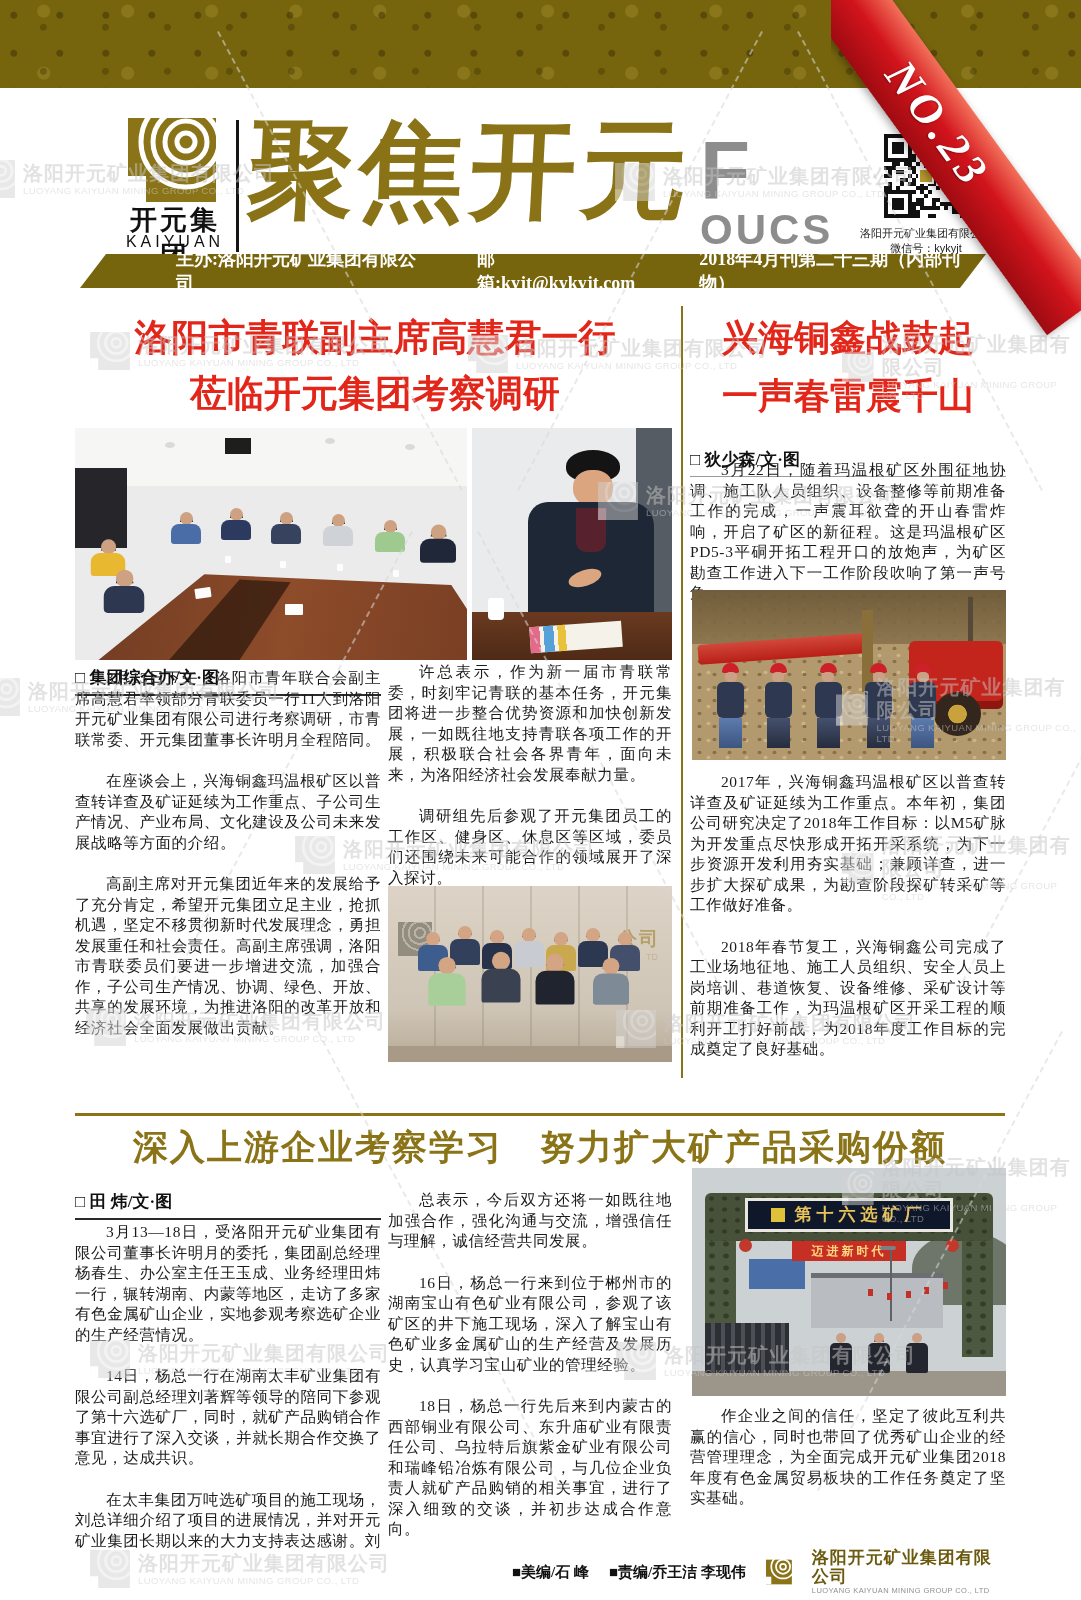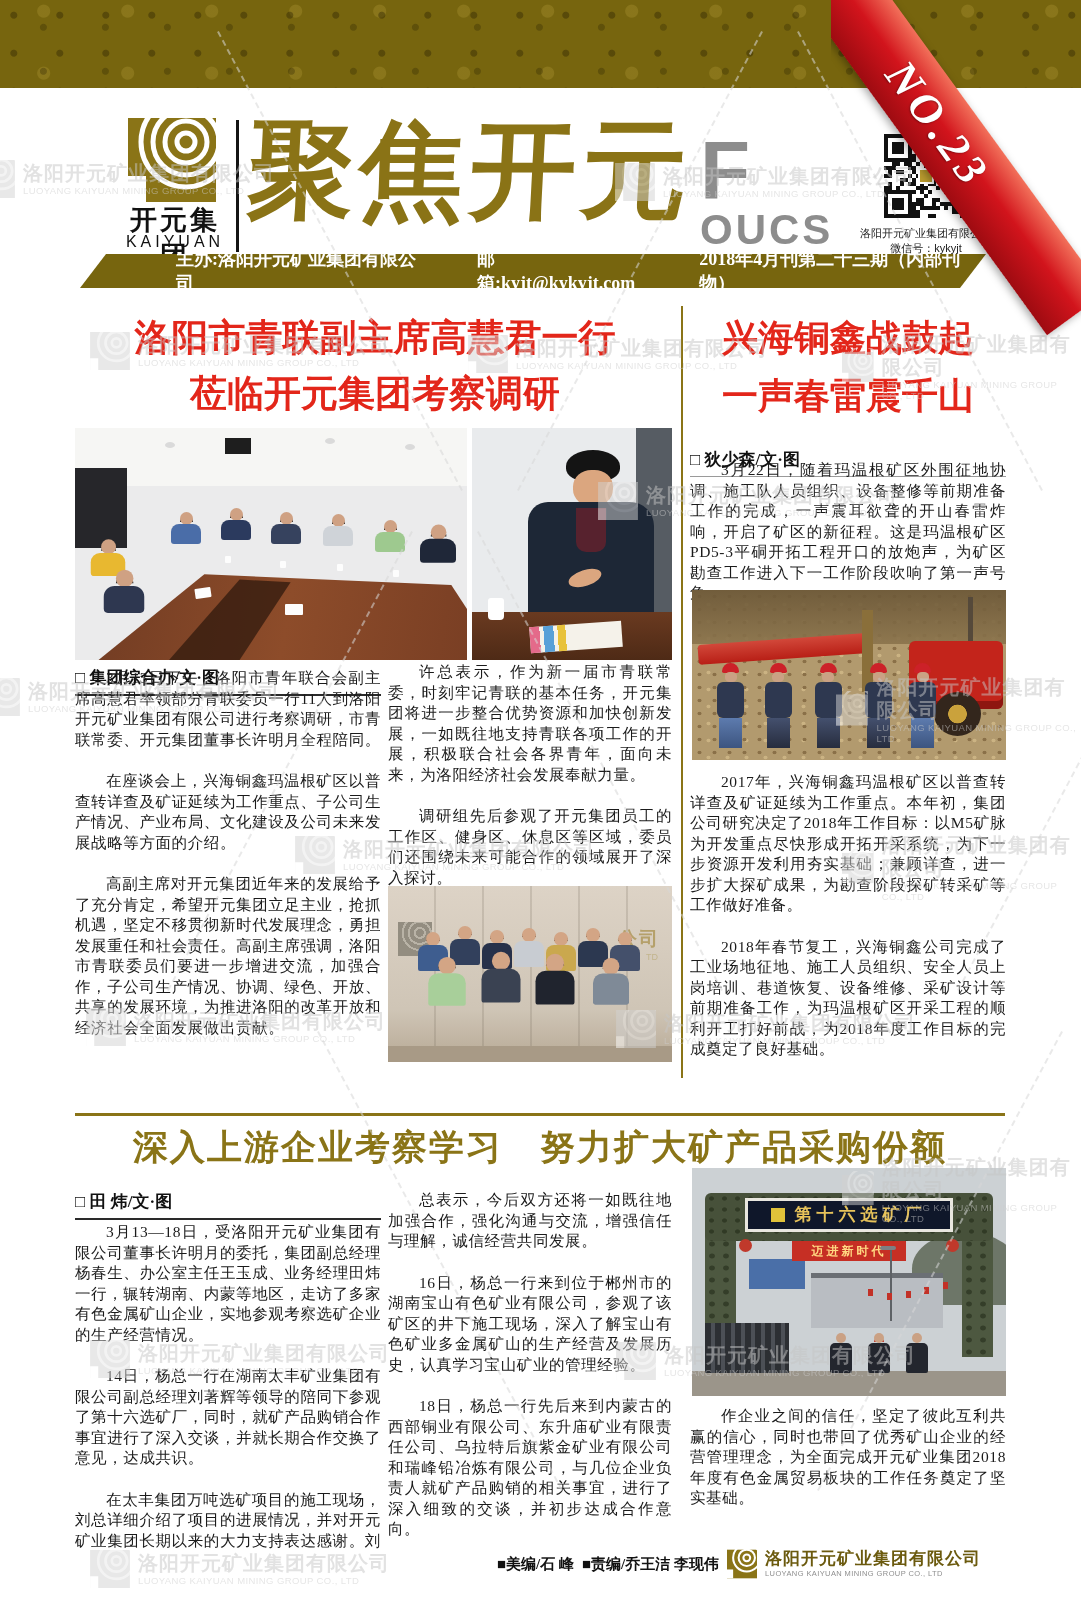--- a/index.html
+++ b/index.html
@@ -138,21 +138,21 @@
   .pt-lamphead{left:60%;top:34%;width:16px;height:4px;background:#7c8084;border-radius:2px;}
   .pt-flag{position:absolute;width:5px;height:7px;background:#c23127;}
   .pt-fence{left:4%;bottom:10%;width:27%;height:22%;
     background:repeating-linear-gradient(90deg,#2c2f33 0 6px,#4c5056 6px 10px);}
   .tfig{position:absolute;bottom:10%;width:22px;text-align:center;}
   .tfig .h{width:10px;height:10px;border-radius:50%;background:#caa184;margin:0 auto;}
   .tfig .cap{width:10px;height:5px;border-radius:5px 5px 0 0;background:#c0392b;margin:0 auto -9px;}
   .tfig .b{height:30px;background:#23262e;border-radius:5px 5px 2px 2px;}
 
   
-  .footer{left:495px;top:1549px;width:486px;display:flex;align-items:center;justify-content:flex-end;gap:8px;z-index:3;}
+  .footer{left:512px;top:1549px;width:486px;display:flex;align-items:center;justify-content:flex-start;gap:20px;z-index:3;}
   .credits{font-size:15px;font-weight:bold;color:#111;white-space:nowrap;}
   .f-company .cn{font-size:17px;font-weight:bold;color:#6b5a0e;letter-spacing:1px;line-height:1.1;}
   .f-company .en{font-size:7.5px;color:#8f8f8f;font-family:"Liberation Sans",sans-serif;letter-spacing:.4px;}
 
   
   .wm-layer{position:absolute;inset:0;z-index:5;pointer-events:none;}
   .wm{position:absolute;display:flex;align-items:center;gap:8px;opacity:.5;}
   .wm-cn{font-size:20px;font-weight:bold;letter-spacing:1px;color:#c6c6c6;line-height:1.15;}
   .wm-en{font-size:9.5px;color:#cdcdcd;font-family:"Liberation Sans",sans-serif;letter-spacing:.4px;}
   .dash{position:absolute;width:520px;border-top:2px dashed #d8d8d8;opacity:.55;}

